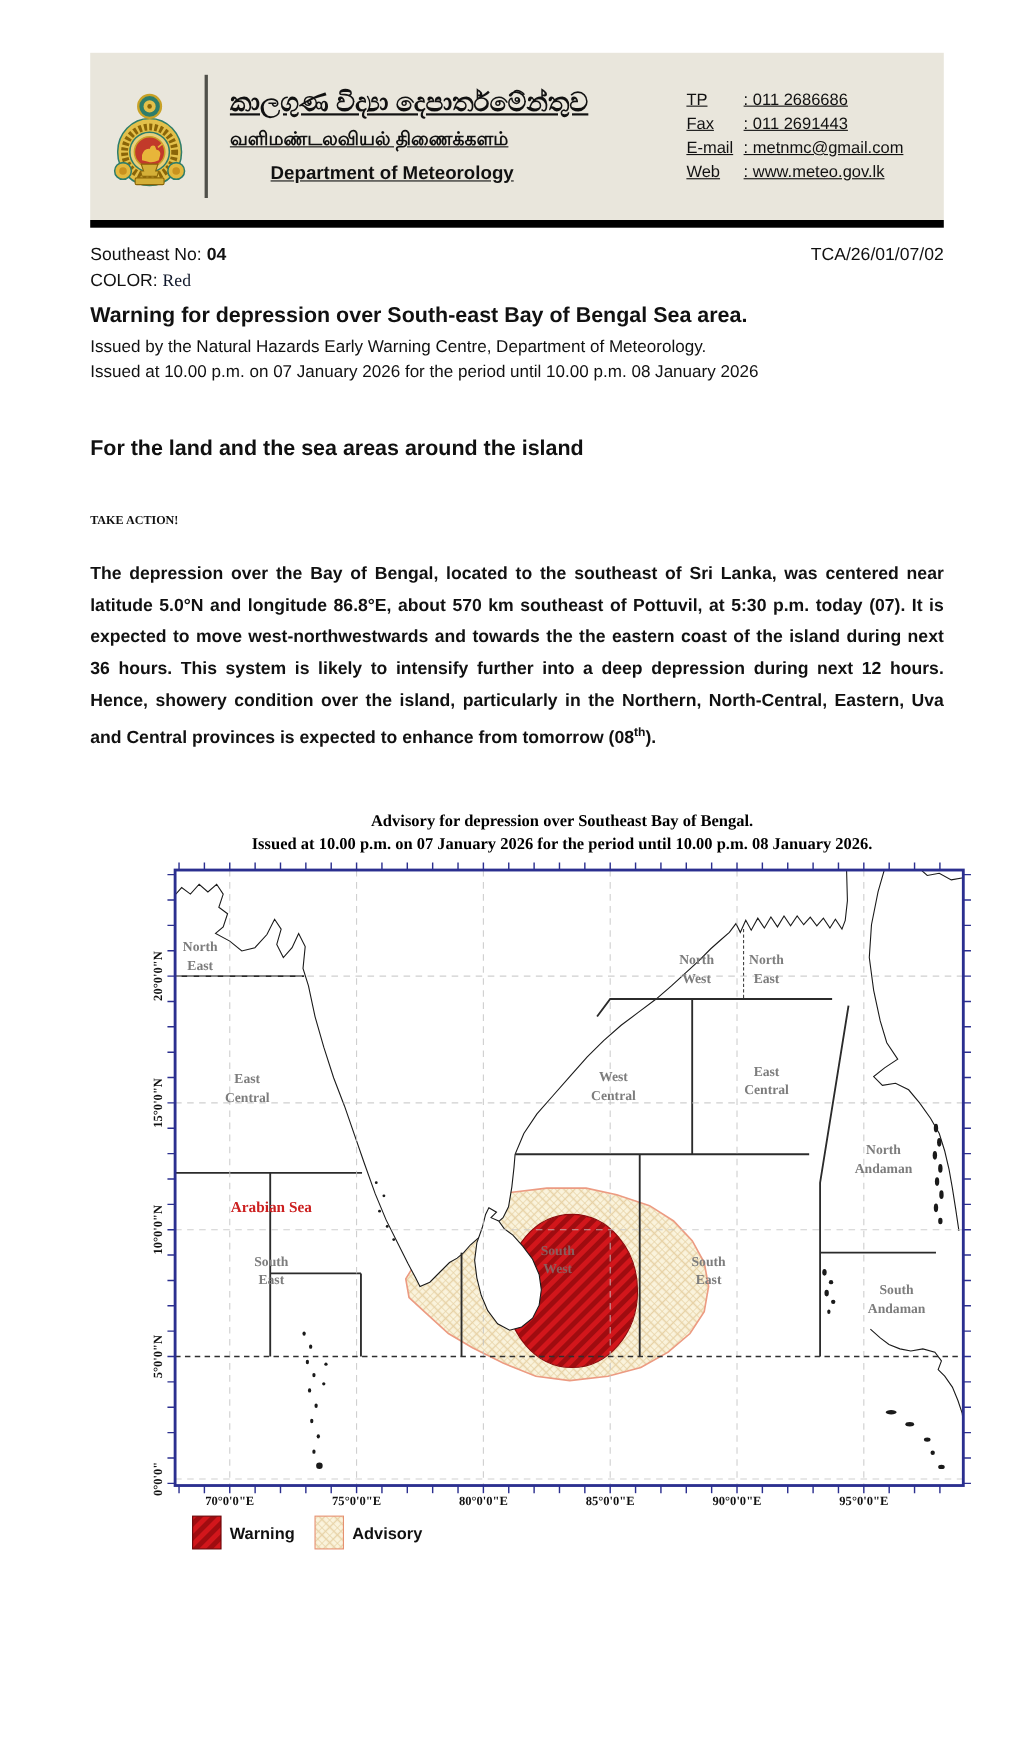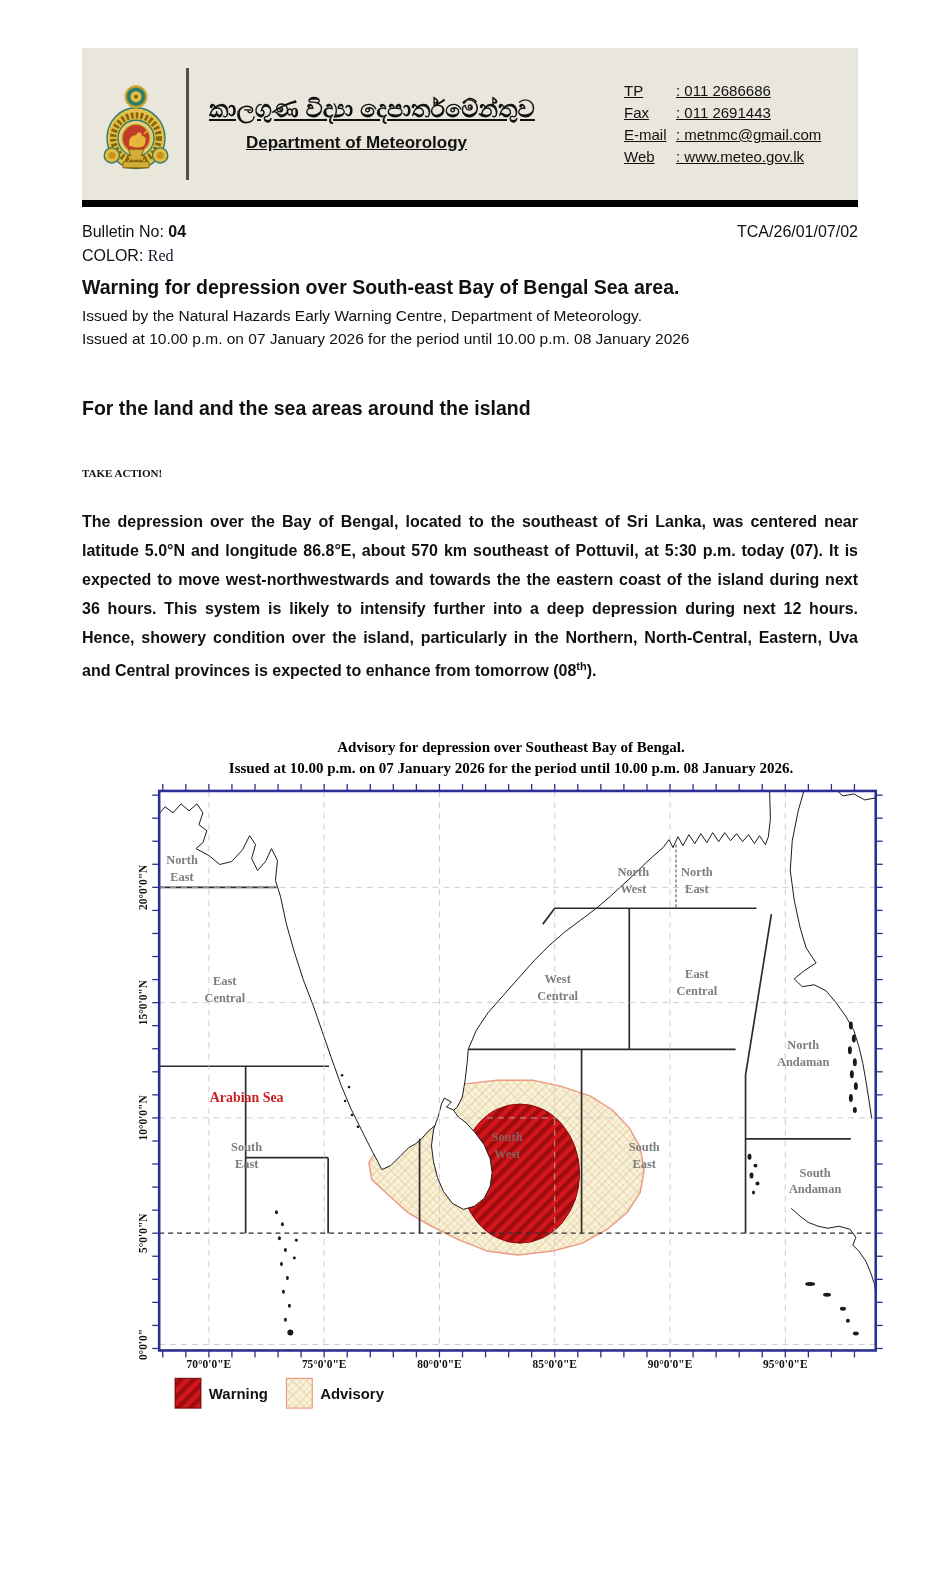--- a/index.html
+++ b/index.html
@@ -73,20 +73,21 @@
         <circle cx="20" cy="113" r="5" fill="#c9921f"></circle>
         <circle cx="90" cy="113" r="11" fill="#e3b93e" stroke="#2e7d6b" stroke-width="2"></circle>
         <circle cx="90" cy="113" r="5" fill="#c9921f"></circle>
         <path d="M44 104 h22 l-3 9 h4 l-2 7 h-20 l-2 -7 h4 z" fill="#d4af37" stroke="#8a6508" stroke-width="1.5"></path>
         <rect x="36" y="122" width="38" height="9" rx="2" fill="#d4af37" stroke="#8a6508" stroke-width="1.5"></rect>
       </svg>
     </div>
     <div class="hdr-divider"></div>
     <div class="dept">
       <div class="t-si">කාලගුණ විද්‍යා දෙපාර්තමේන්තුව</div>
+      <div class="t-ta">வளிமண்டலவியல் திணைக்களம்</div>
       <div class="t-en">Department of Meteorology</div>
     </div>
     <div class="contacts" id="contacts">
         <div class="crow">
           <span class="clbl">TP</span>
           <span class="cval">: 011 2686686</span>
         </div>
         <div class="crow">
           <span class="clbl">Fax</span>
           <span class="cval">: 011 2691443</span>
@@ -98,21 +99,21 @@
         <div class="crow">
           <span class="clbl">Web</span>
           <span class="cval">: www.meteo.gov.lk</span>
         </div>
       </div>
   </header>
   <div class="blackbar"></div>
 
   <section class="meta">
     <div class="meta-row1">
-      <span><span>Bulletin No: </span><span class="bull-no">04</span></span>
+      <span><span>Southeast No: </span><span class="bull-no">04</span></span>
       <span>TCA/26/01/07/02</span>
     </div>
     <div>
       <span>COLOR: </span><span class="color-val">Red</span>
     </div>
     <h1 class="doc-title">Warning for depression over South-east Bay of Bengal Sea area.</h1>
     <div class="issued">Issued by the Natural Hazards Early Warning Centre, Department of Meteorology.</div>
     <div class="issued">Issued at 10.00 p.m. on 07 January 2026 for the period until 10.00 p.m. 08 January 2026</div>
   </section>
 

